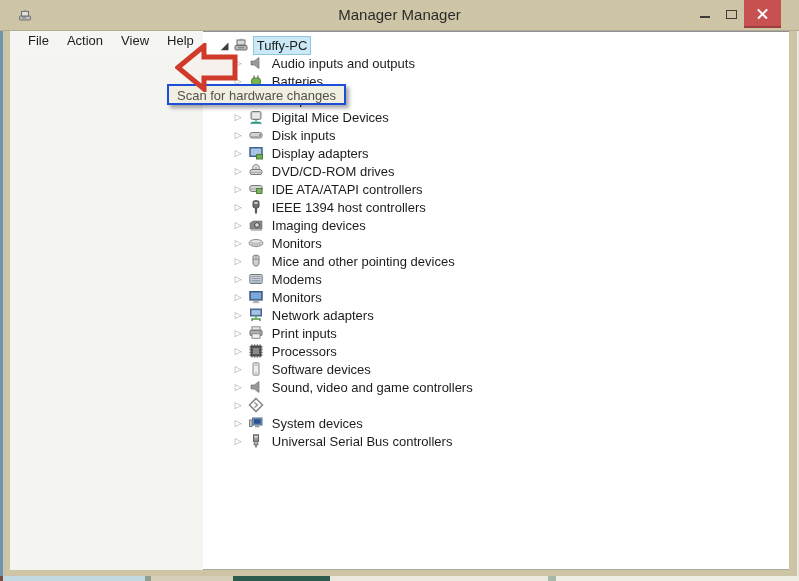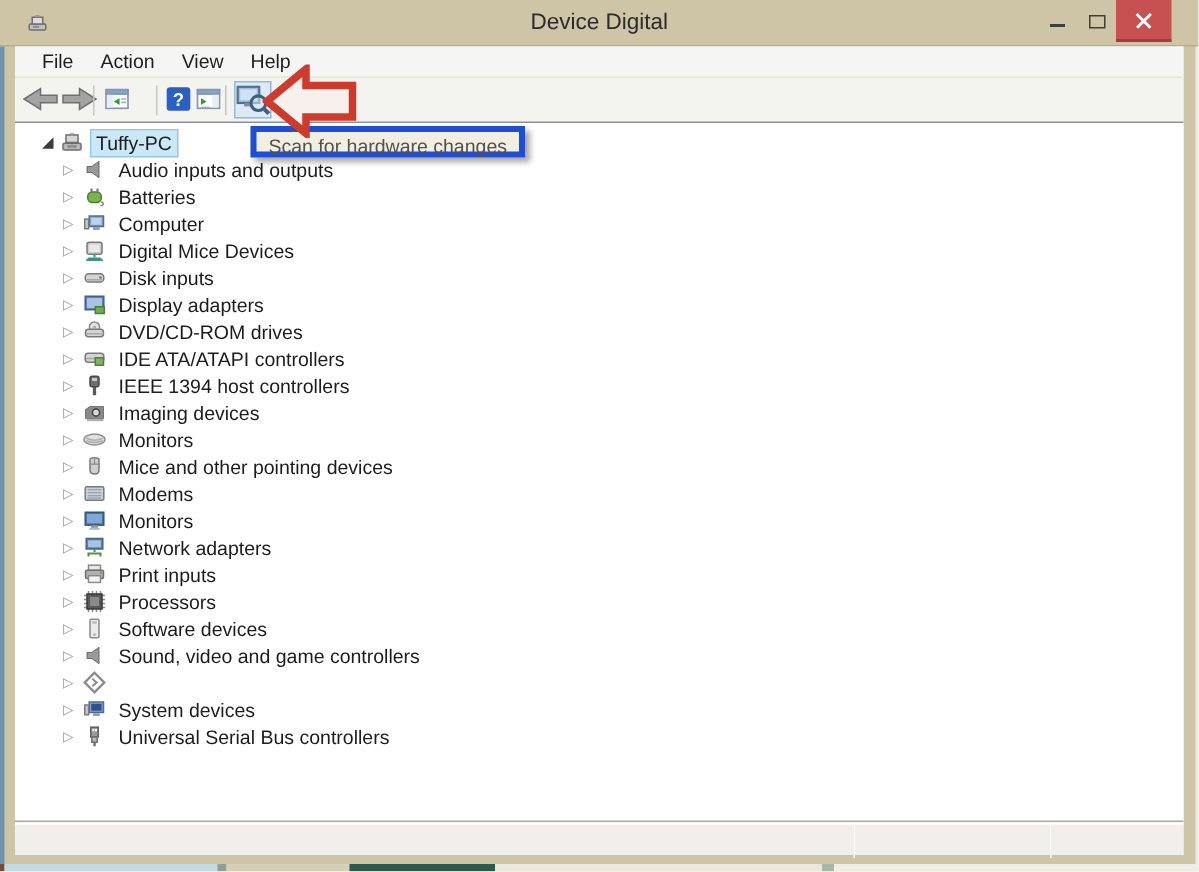--- a/index.html
+++ b/index.html
@@ -24,21 +24,21 @@
   .xglyph { position:relative; width:11px; height:11px; }
   .xglyph::before,.xglyph::after { content:""; position:absolute; left:-1px; top:5px;
         width:13px; height:1.6px; background:#fff; }
   .xglyph::before { transform:rotate(45deg); }
   .xglyph::after  { transform:rotate(-45deg); }
 
   
   .left-strip  { position:absolute; left:0; top:31px; width:3px; height:545px; background:#6f94ad; }
   .right-strip { position:absolute; right:0; top:31px; width:2px; height:545px; background:#ece9df; }
   .frame { position:absolute; left:10px; top:31px; width:779px; height:539px;
-           background:#f4f4f1; display:flex; flex-direction:column; }
+           background:#f4f4f1; display:flex; flex-direction:row; }
   .menubar { height:20px; background:#f5f5f3; display:flex; align-items:center;
              font-size:13px; color:#1e1e1e; padding-left:9px; }
   .menu-item { padding:0 9px; height:20px; line-height:20px; cursor:default; }
   .toolbar { position:relative; height:30px; background:#f3f3f0; border-top:1px solid #e4e4e0; }
   .tbtn { position:absolute; top:4px; display:flex; align-items:center; justify-content:center; }
   .tb-sep { position:absolute; top:5px; width:1px; height:20px; background:#c6c6c2; }
   .tb-back { left:4px; width:26px; height:20px; }
   .tb-fwd  { left:30px; width:26px; height:20px; }
   .tb-tree { left:59px; width:18px; height:20px; }
   .tb-help { left:100px; width:18px; height:20px; }
@@ -58,21 +58,21 @@
   .ticon { width:16px; height:16px; flex:0 0 16px; margin-right:5px; }
   .tlabel { line-height:17px; padding:0 3px; }
   .trow.root .tlabel { background:var(--sel-bg,#cbe8f6); outline:1px solid #90c8e4; }
 
   .statusbar { position:relative; height:22px; background:#f0efeb; border-top:2px solid #fbfbf9; }
   .sb-sep { position:absolute; top:0; width:1px; height:22px; background:#d9d7cf;
             border-right:1px solid #fcfcfa; }
 
   
   .tooltip { position:absolute; left:167px; top:84px; height:21px; line-height:17px;
-             background:var(--tooltip-bg,#f1eee2); border:4px solid #1d4ed8;
+             background:var(--tooltip-bg,#f1eee2); border:2px solid #1d4ed8;
              padding:1px 8px 12px 8px; font-size:13px; color:#54504b; z-index:30;
              box-shadow:3px 3px 4px rgba(0,0,0,0.35); white-space:nowrap; }
   .red-arrow { position:absolute; left:175px; top:43px; width:64px; height:49px; z-index:40; }
 
   .sliver { position:absolute; left:0; top:576px; width:799px; height:5px; }
   .sliver span { position:absolute; top:0; height:5px; display:block; }
 </style>
 </head>
 <body>
 
@@ -80,21 +80,21 @@
 
   <div class="titlebar">
     <span class="app-icon icon-slot">
         <svg viewBox="0 0 16 16">
           <rect x="2.5" y="9" width="11" height="4" rx="0.8" fill="#c0c0c0" stroke="#6e6e6e"></rect>
           <rect x="4.5" y="4.5" width="7" height="4.5" fill="#dddddd" stroke="#6e6e6e"></rect>
           <rect x="6.5" y="3" width="3" height="1.5" fill="#999999"></rect>
           <rect x="5" y="10.2" width="4" height="1.4" fill="#8a8a8a"></rect>
         </svg>
       </span>
-    <div class="title">Device Digital</div>
+    <div class="title">Manager Manager</div>
     <div class="winbtn btn-min">
         <span class="bar"></span>
       </div>
     <div class="winbtn btn-max">
         <span class="box"></span>
       </div>
     <div class="winbtn btn-close">
         <span class="xglyph"></span>
       </div>
   </div>

